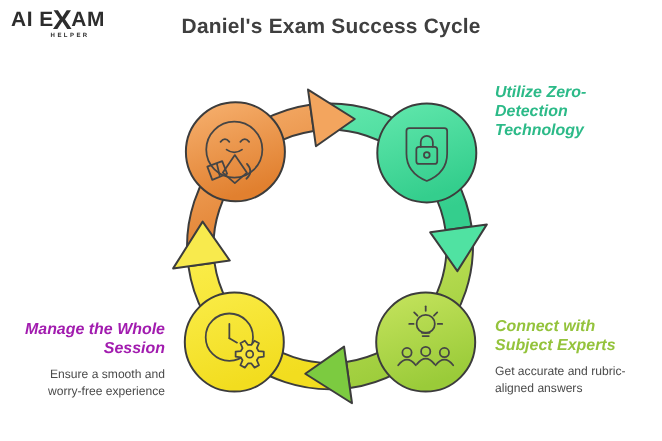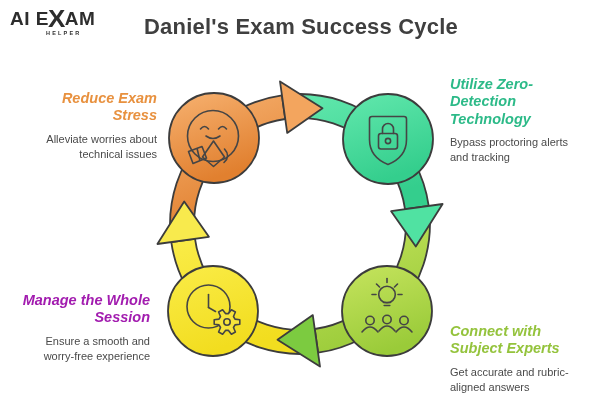--- a/index.html
+++ b/index.html
@@ -6,31 +6,31 @@
   body{width:602px;height:401px;background:#ffffff;font-family:"Liberation Sans",sans-serif;overflow:hidden;}
   .canvas{position:relative;width:602px;height:401px;background:#ffffff;}
 
   
   .logo{position:absolute;left:10px;top:8px;color:#2d2d2d;}
   .logo-line{display:flex;align-items:center;font-weight:700;font-size:19px;letter-spacing:.5px;line-height:1;}
   .logo-x{font-weight:900;font-size:26px;line-height:.8;margin:0 -1px;transform:scaleY(.95);}
   .logo-tag{font-size:5.5px;letter-spacing:2.2px;margin-left:36px;margin-top:1px;color:#2d2d2d;font-weight:700;}
 
   
-  .title{position:absolute;left:0;right:0;top:14px;text-align:center;font-size:22px;font-weight:700;color:#3f3f3f;letter-spacing:.2px;}
+  .title{position:absolute;left:0;right:0;top:14px;text-align:center;font-size:19px;font-weight:700;color:#3f3f3f;letter-spacing:.2px;}
 
   
   .step{position:absolute;}
   .step-heading{font-size:14.5px;font-weight:700;line-height:1.2;margin-bottom:7px;font-style:italic;}
   .step-body{font-size:11px;color:#4a4a4a;line-height:1.35;}
   .step.tl{right:445px;top:90px;width:128px;text-align:right;}
   .step.tl .step-heading{color:#e8913f;}
   .step.tr{left:450px;top:76px;width:134px;text-align:left;}
   .step.tr .step-heading{color:#2cba88;}
-  .step.br{left:450px;top:289px;width:140px;text-align:left;margin-top:34px;}
+  .step.br{left:450px;top:289px;width:140px;text-align:left;}
   .step.br .step-heading{color:#94c33c;}
   .step.bl{right:452px;top:292px;width:130px;text-align:right;}
   .step.bl .step-heading{color:#a21caf;}
 
   
   .footer{position:absolute;right:7px;bottom:9px;font-size:13.5px;font-weight:700;color:#1d212b;letter-spacing:.2px;}
 
   .diagram{position:absolute;left:0;top:0;}
 </style>
 </head>
@@ -126,28 +126,23 @@
       <g>
         <circle cx="208.5" cy="306.5" r="21.5"></circle>
         <path d="M208.5 294.5 V307.5"></path>
         <path d="M208.5 307.5 L215.5 311.5"></path>
         <polygon fill="#F7E43B" points="235,319.1 239.8,319.7 239.8,324.3 235,324.9 233.5,327.5 235.4,332 231.4,334.2 228.5,330.4 225.5,330.4 222.6,334.2 218.6,332 220.5,327.5 219,324.9 214.2,324.3 214.2,319.7 219,319.1 220.5,316.5 218.6,312 222.6,309.8 225.5,313.6 228.5,313.6 231.4,309.8 235.4,312 233.5,316.5"></polygon>
         <circle cx="227" cy="322" r="3.2" fill="#F7E43B"></circle>
       </g>
     </g>
   </svg>
 
-  <div class="step tl">
-    <div class="step-heading">Reduce Exam Stress</div>
-    <div class="step-body">Alleviate worries about technical issues</div>
-  </div>
 
   <div class="step tr">
     <div class="step-heading">Utilize Zero-Detection Technology</div>
-    <div class="step-body">Bypass proctoring alerts and tracking</div>
   </div>
 
   <div class="step br">
     <div class="step-heading">Connect with Subject Experts</div>
     <div class="step-body">Get accurate and rubric-aligned answers</div>
   </div>
 
   <div class="step bl">
     <div class="step-heading">Manage the Whole Session</div>
     <div class="step-body">Ensure a smooth and worry-free experience</div>

